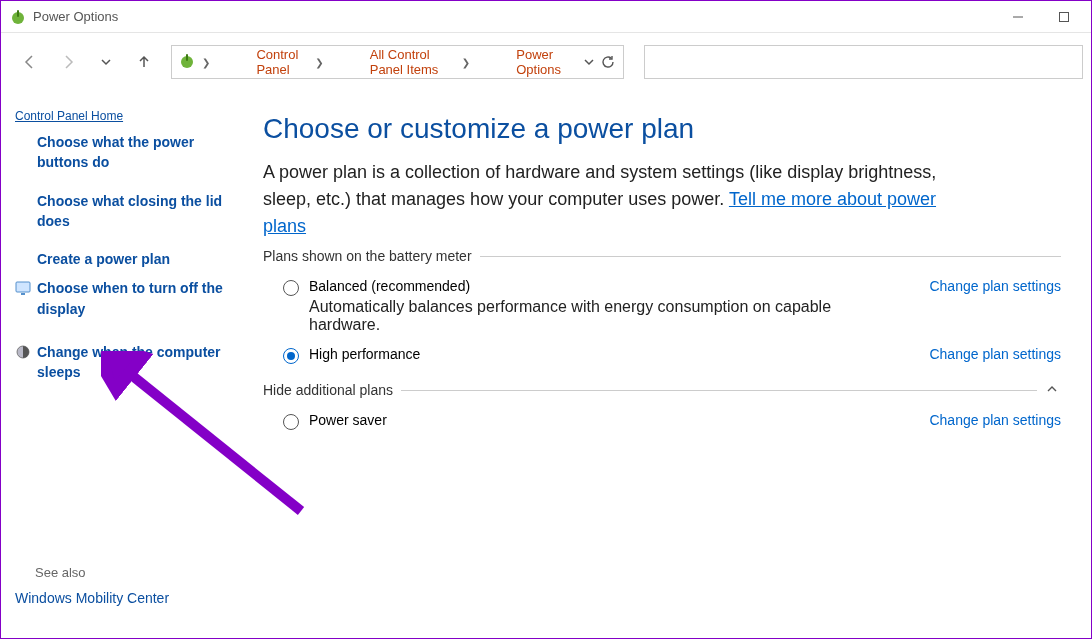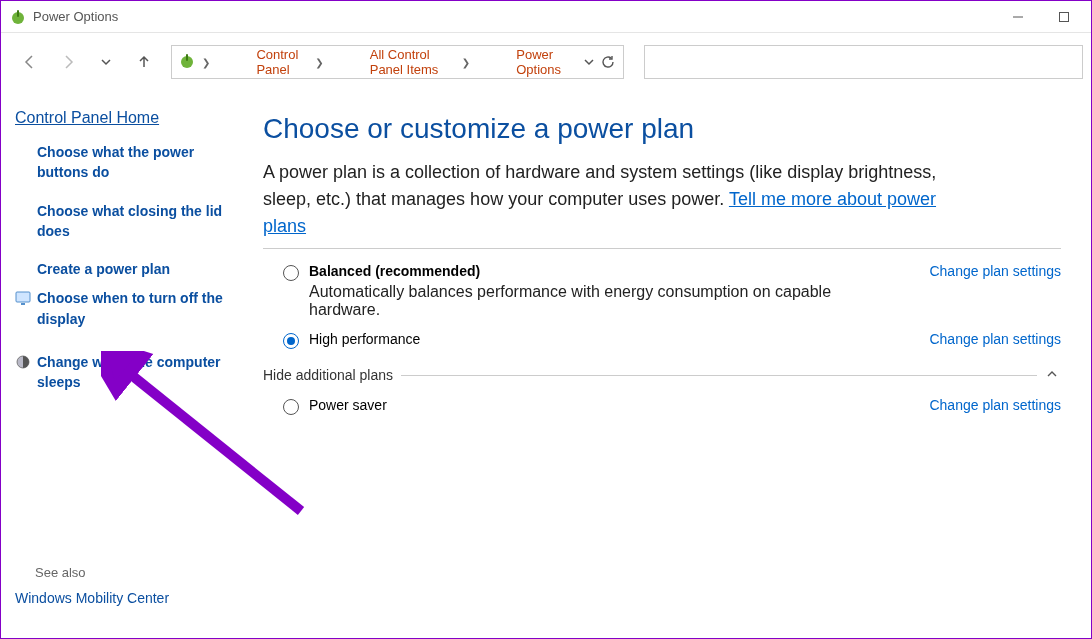--- a/index.html
+++ b/index.html
@@ -80,21 +80,21 @@
       color: #0b4fa0;
       text-decoration: none;
       display: block;
       line-height: 1.45;
       margin: 9px 0;
       font-size: 14px;
     }
     .side-item { display: flex; align-items: flex-start; gap: 6px; font-weight: bold; }
     .side-item .mini-icon { width: 16px; height: 16px; flex: 0 0 16px; margin-top: 2px; }
     .side-item.no-icon { padding-left: 22px; }
-    .sidebar .home { color: #0b4fa0; font-size: 16px; margin-bottom: 6px; display: block; }
+    .sidebar .home { color: #0b4fa0; font-size: 12px; margin-bottom: 0; display: block; }
     .sidebar .seealso-block { margin-top: auto; padding-bottom: 12px; }
     .sidebar .seealso-label { color: #666; font-size: 13px; margin-bottom: 8px; display: block; margin-left: 20px; }
 
     .main {
       flex: 1;
       padding: 22px 30px 10px 10px;
     }
     .main h1 {
       color: #0b4fa0;
       font-size: 28px;
@@ -119,21 +119,21 @@
     .radio {
       width: 16px; height: 16px; border: 1.5px solid #555; border-radius: 50%;
       flex: 0 0 16px; margin-top: 2px; position: relative;
     }
     .radio.selected { border-color: #0066cc; }
     .radio.selected::after {
       content: ""; position: absolute; left: 3px; top: 3px; width: 8px; height: 8px;
       background: #0066cc; border-radius: 50%;
     }
     .plan-title { font-size: 14px; color: #000; }
-    .plan-title.bold { font-weight: 700; }
+    .plan-title.bold { font-weight: 400; }
     .plan-desc { font-size: 16px; color: #222; margin-top: 4px; }
     .change-link { color: #0066cc; font-size: 14px; text-decoration: none; white-space: nowrap; margin-left: 20px; }
 
     
     .arrow-svg {
       position: absolute;
       left: 100px; top: 350px;
       width: 230px; height: 180px;
       pointer-events: none;
     }
@@ -253,20 +253,21 @@
     </div>
   </div>
 
   <div class="main">
     <h1>Choose or customize a power plan</h1>
     <p class="intro">
       <span>A power plan is a collection of hardware and system settings (like display brightness, sleep, etc.) that manages how your computer uses power. </span><a href="#">Tell me more about power plans</a>
     </p>
 
     <div class="section-label-row">
+      <span class="lbl">Plans shown on the battery meter</span>
       <span class="rule"></span>
     </div>
 
     <div class="plan-row">
       <div class="plan-left">
         <span class="radio"></span>
         <div>
           <div class="plan-title bold">Balanced (recommended)</div>
           <div class="plan-desc">Automatically balances performance with energy consumption on capable hardware.</div>
         </div>

